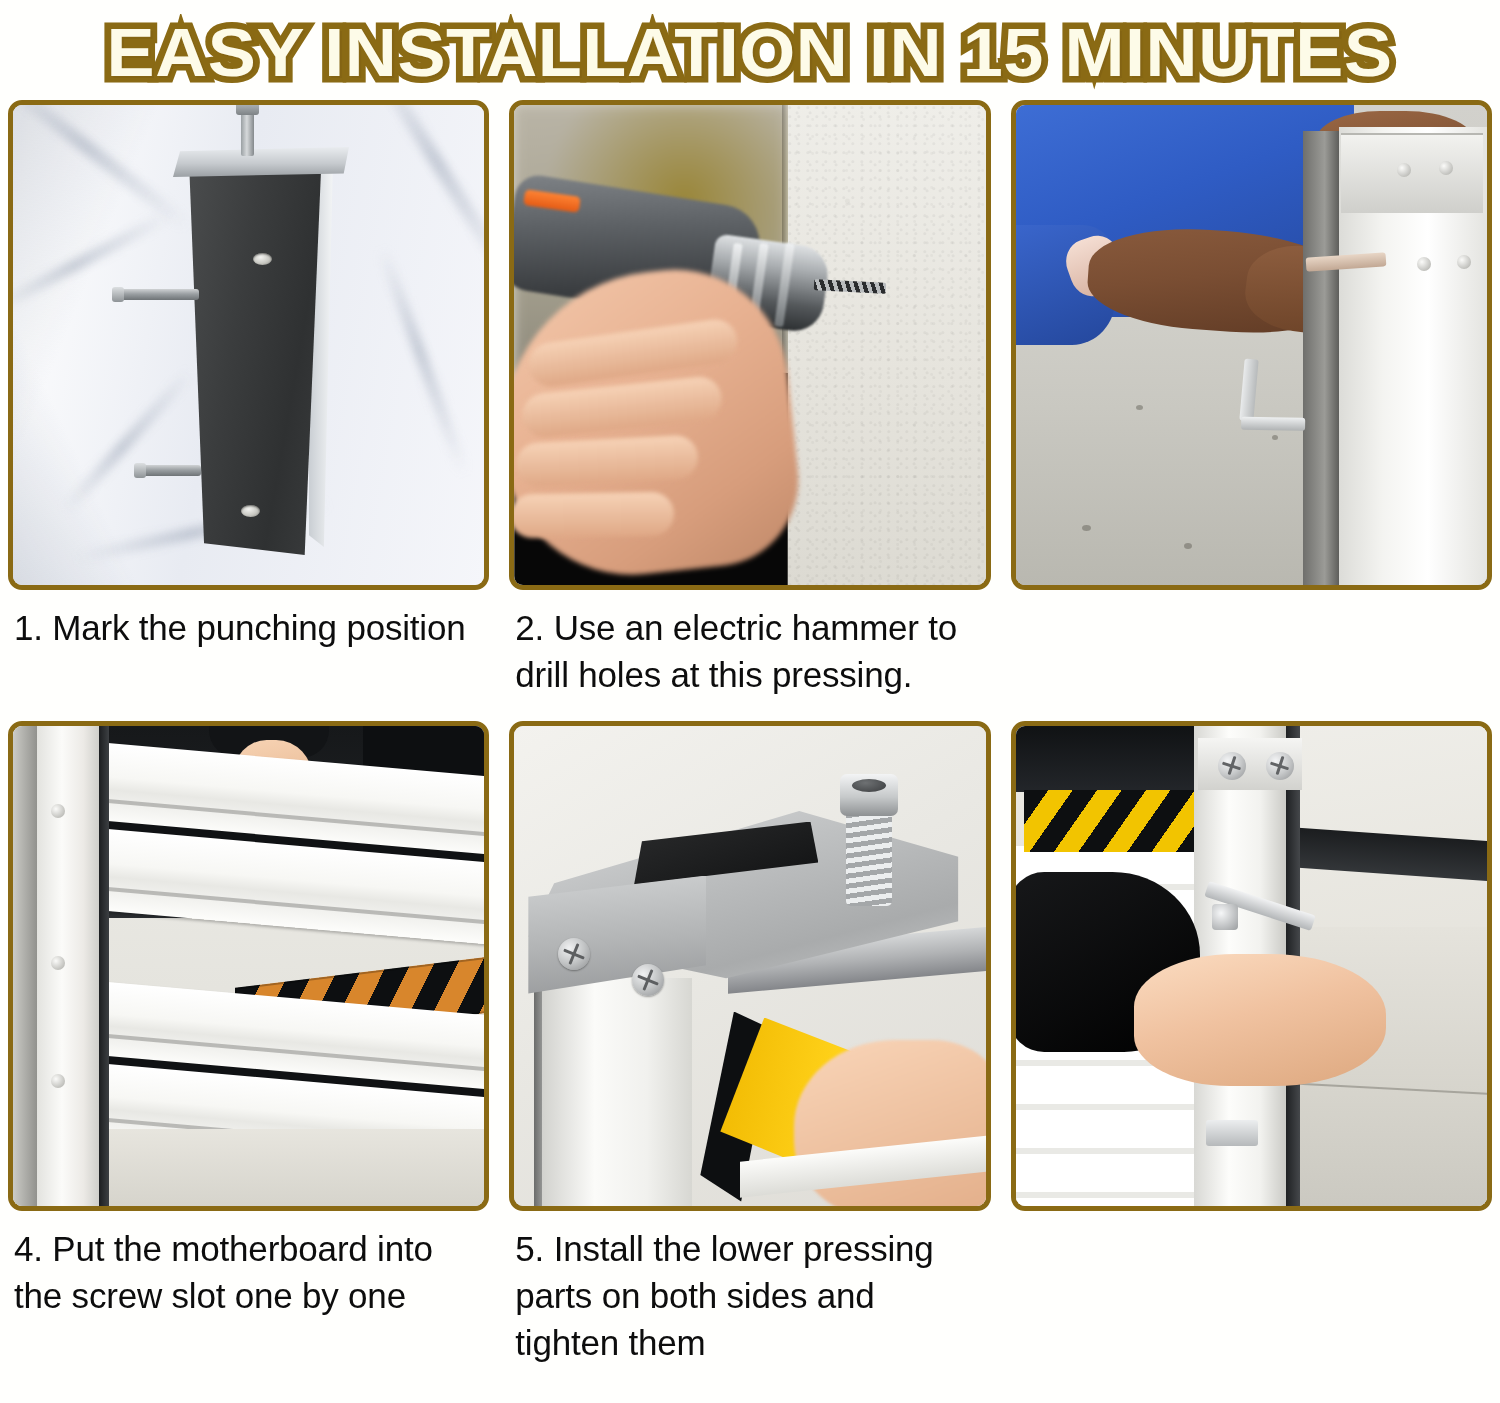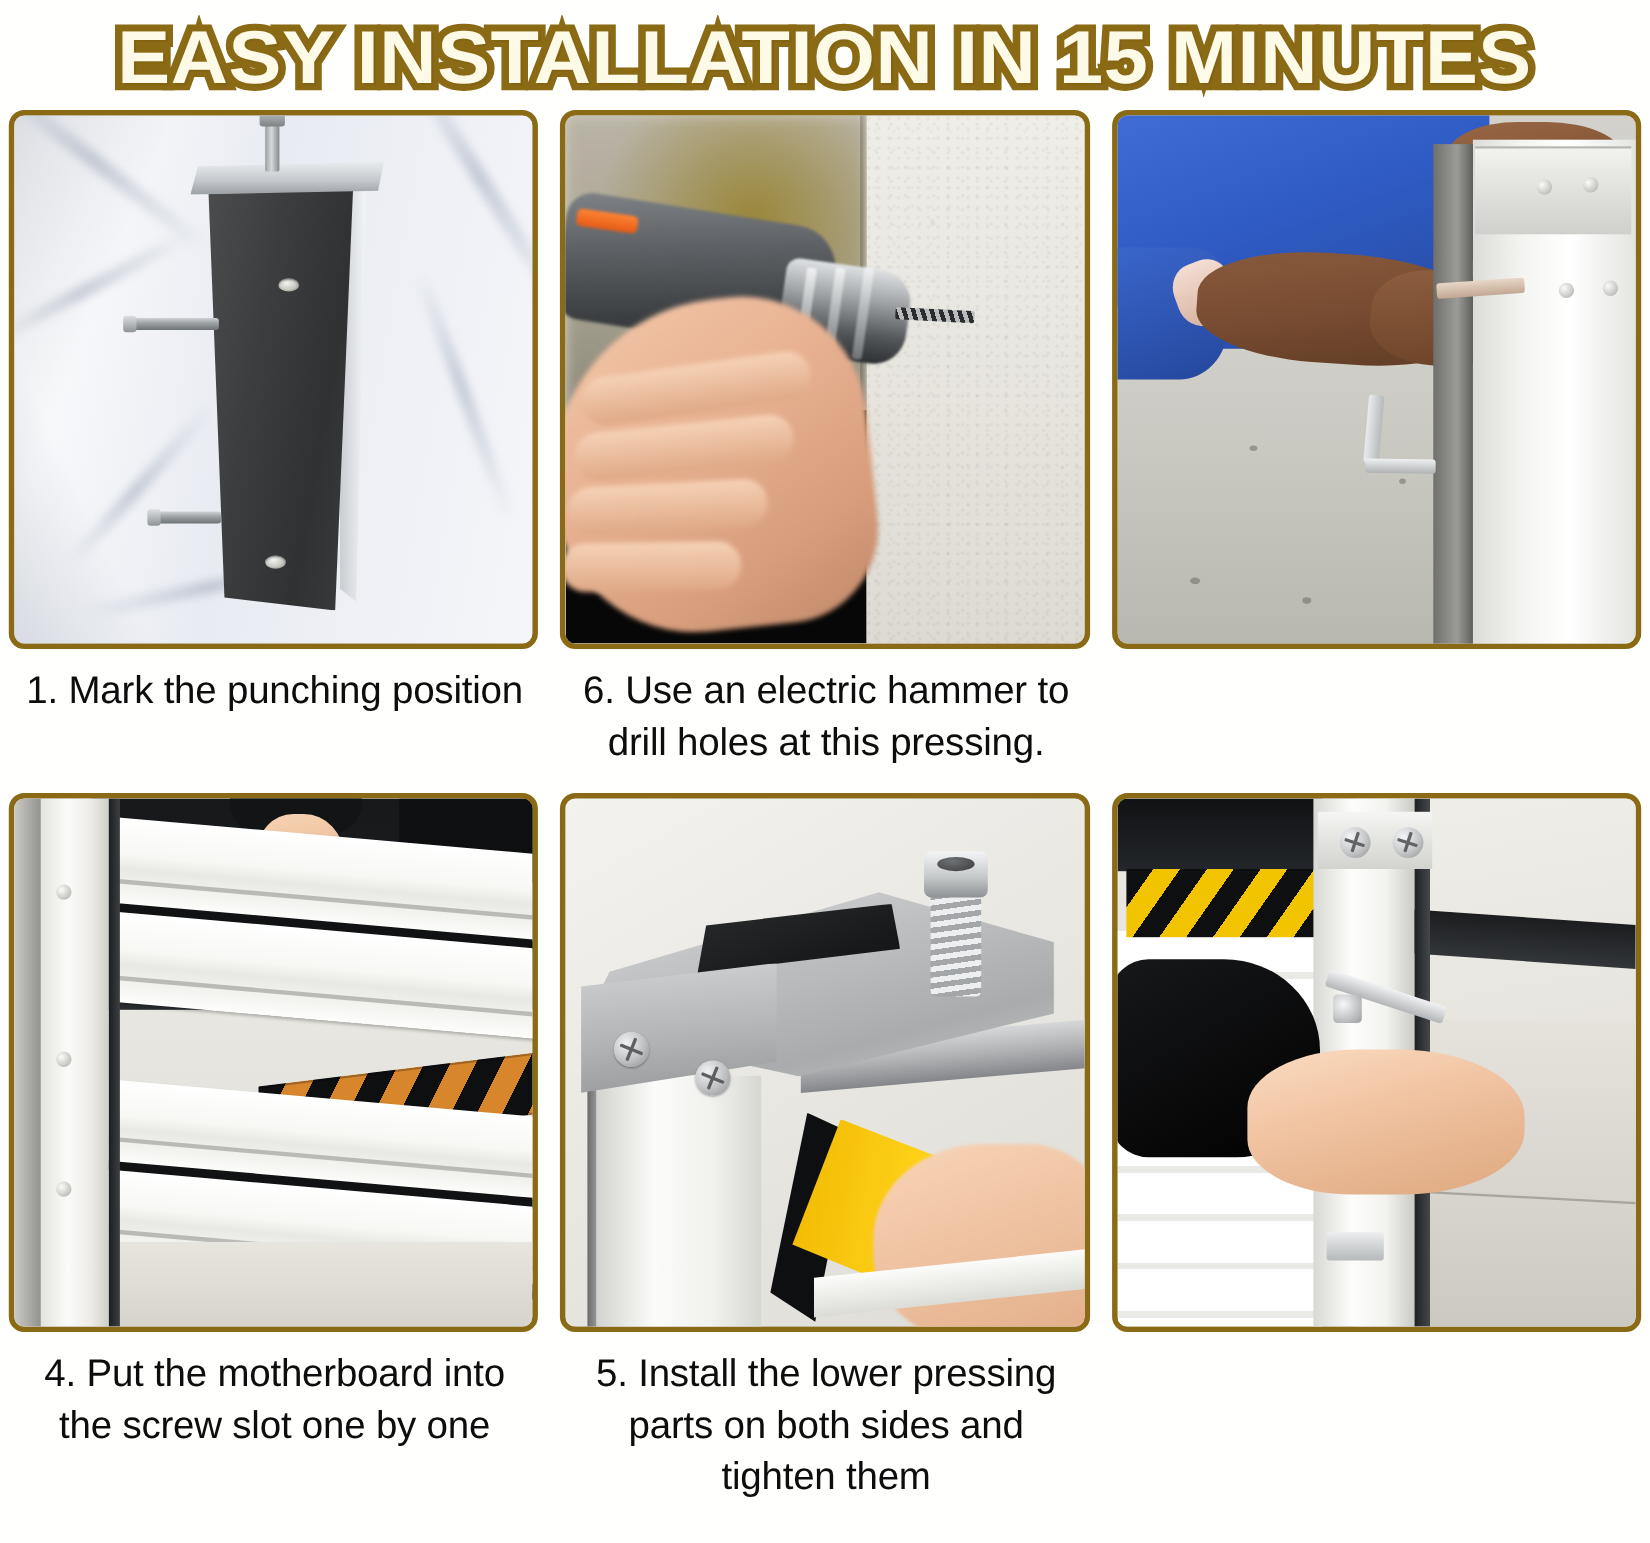--- a/index.html
+++ b/index.html
@@ -72,21 +72,20 @@
     overflow: hidden;
   }
 
   .caption {
     font-size: 35px;
     line-height: 1.35;
     color: #0d0d0d;
     font-weight: 400;
     padding: 14px 4px 0 6px;
     letter-spacing: -0.2px;
-    text-align: center;
   }
   .caption .line { display: block; white-space: nowrap; }
 
   .row-2 { margin-top: 22px; }
 
   
   .p1-bg {
     position: absolute; inset: 0;
     background:
       linear-gradient(112deg, rgba(190,195,205,.55) 0%, rgba(255,255,255,0) 22%),
@@ -588,21 +587,21 @@
           <div class="p2-chuckring" style="left:266px;"></div>
           <div class="p2-bit"></div>
           <div class="p2-hand"></div>
           <div class="p2-finger" style="left:14px;top:226px;width:210px;height:44px;transform:rotate(-8deg);"></div>
           <div class="p2-finger" style="left:8px;top:280px;width:200px;height:44px;transform:rotate(-6deg);"></div>
           <div class="p2-finger" style="left:2px;top:334px;width:182px;height:44px;transform:rotate(-3deg);"></div>
           <div class="p2-finger" style="left:-4px;top:388px;width:164px;height:44px;transform:rotate(-1deg);"></div>
         </div>
       </div>
       <div class="caption">
-        <span class="line">6. Use an electric hammer to</span>
+        <span class="line">2. Use an electric hammer to</span>
         <span class="line">drill holes at this pressing.</span>
       </div>
     </div>
 
     <div class="cell">
       <div class="photo-frame">
         <div class="photo">
           <div class="p3-bg"></div>
           <div class="p3-floor"></div>
           <div class="p3-floor-spot" style="left:120px;top:300px;width:7px;height:5px;"></div>

